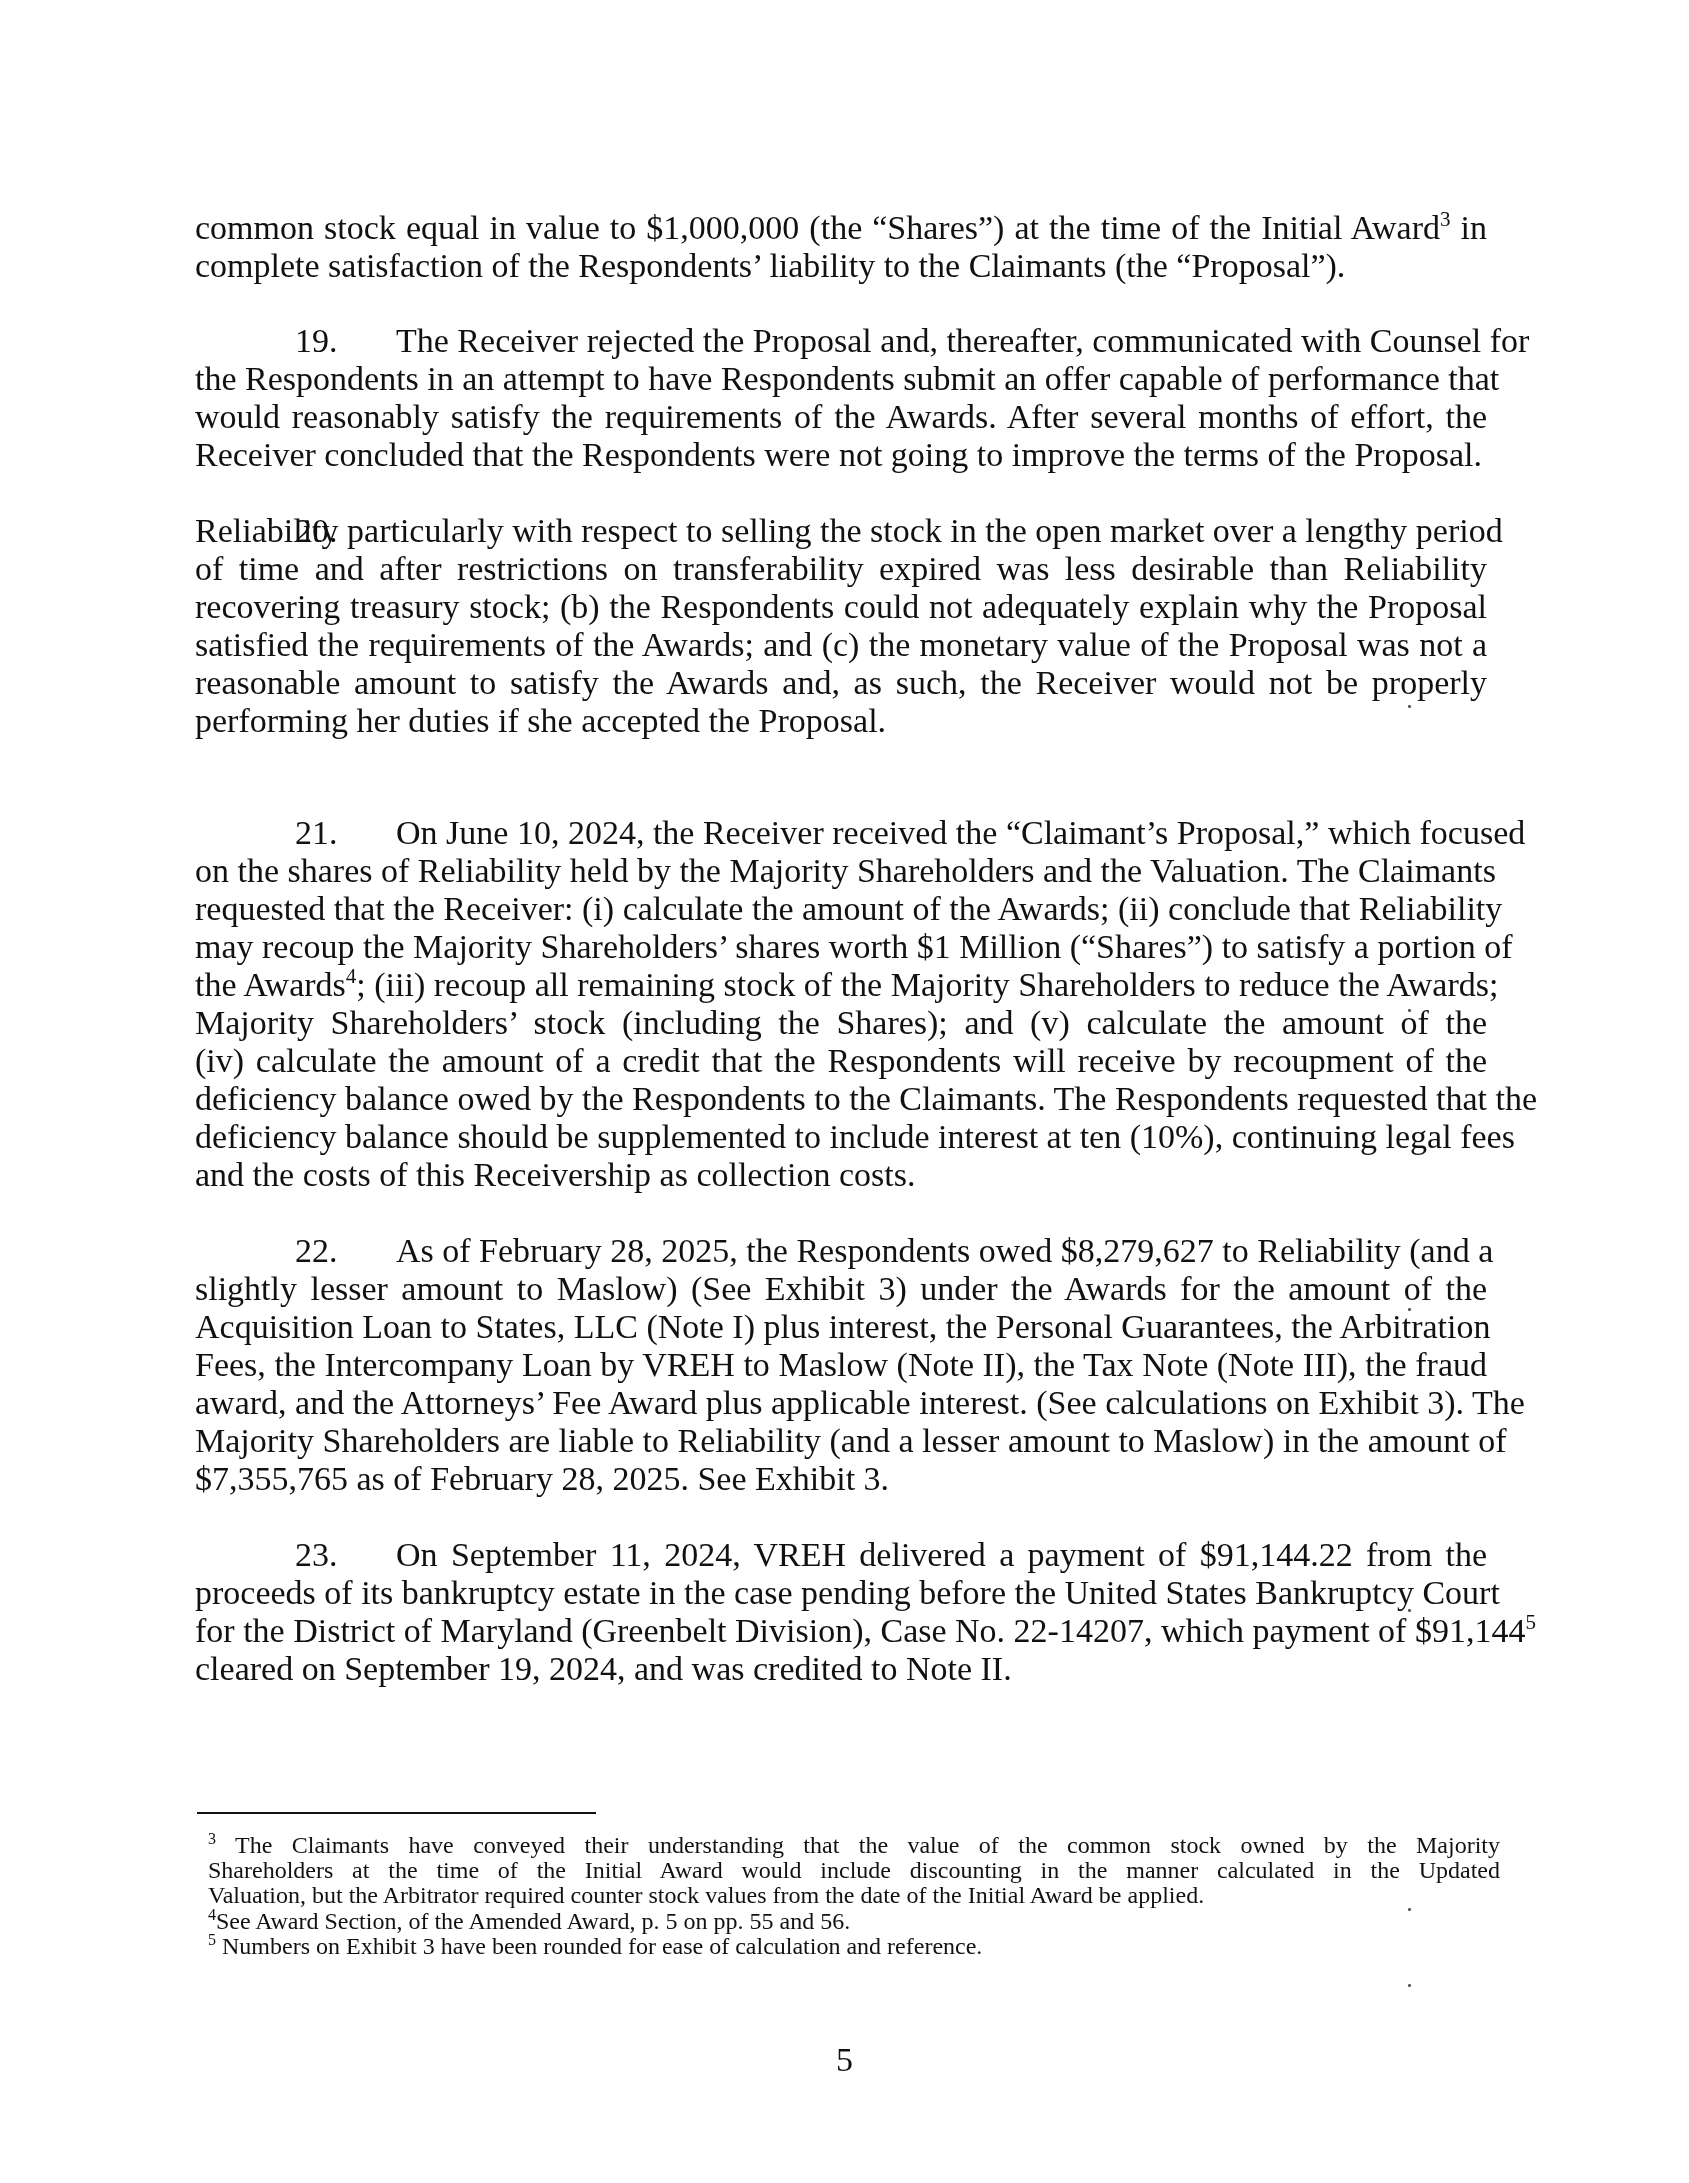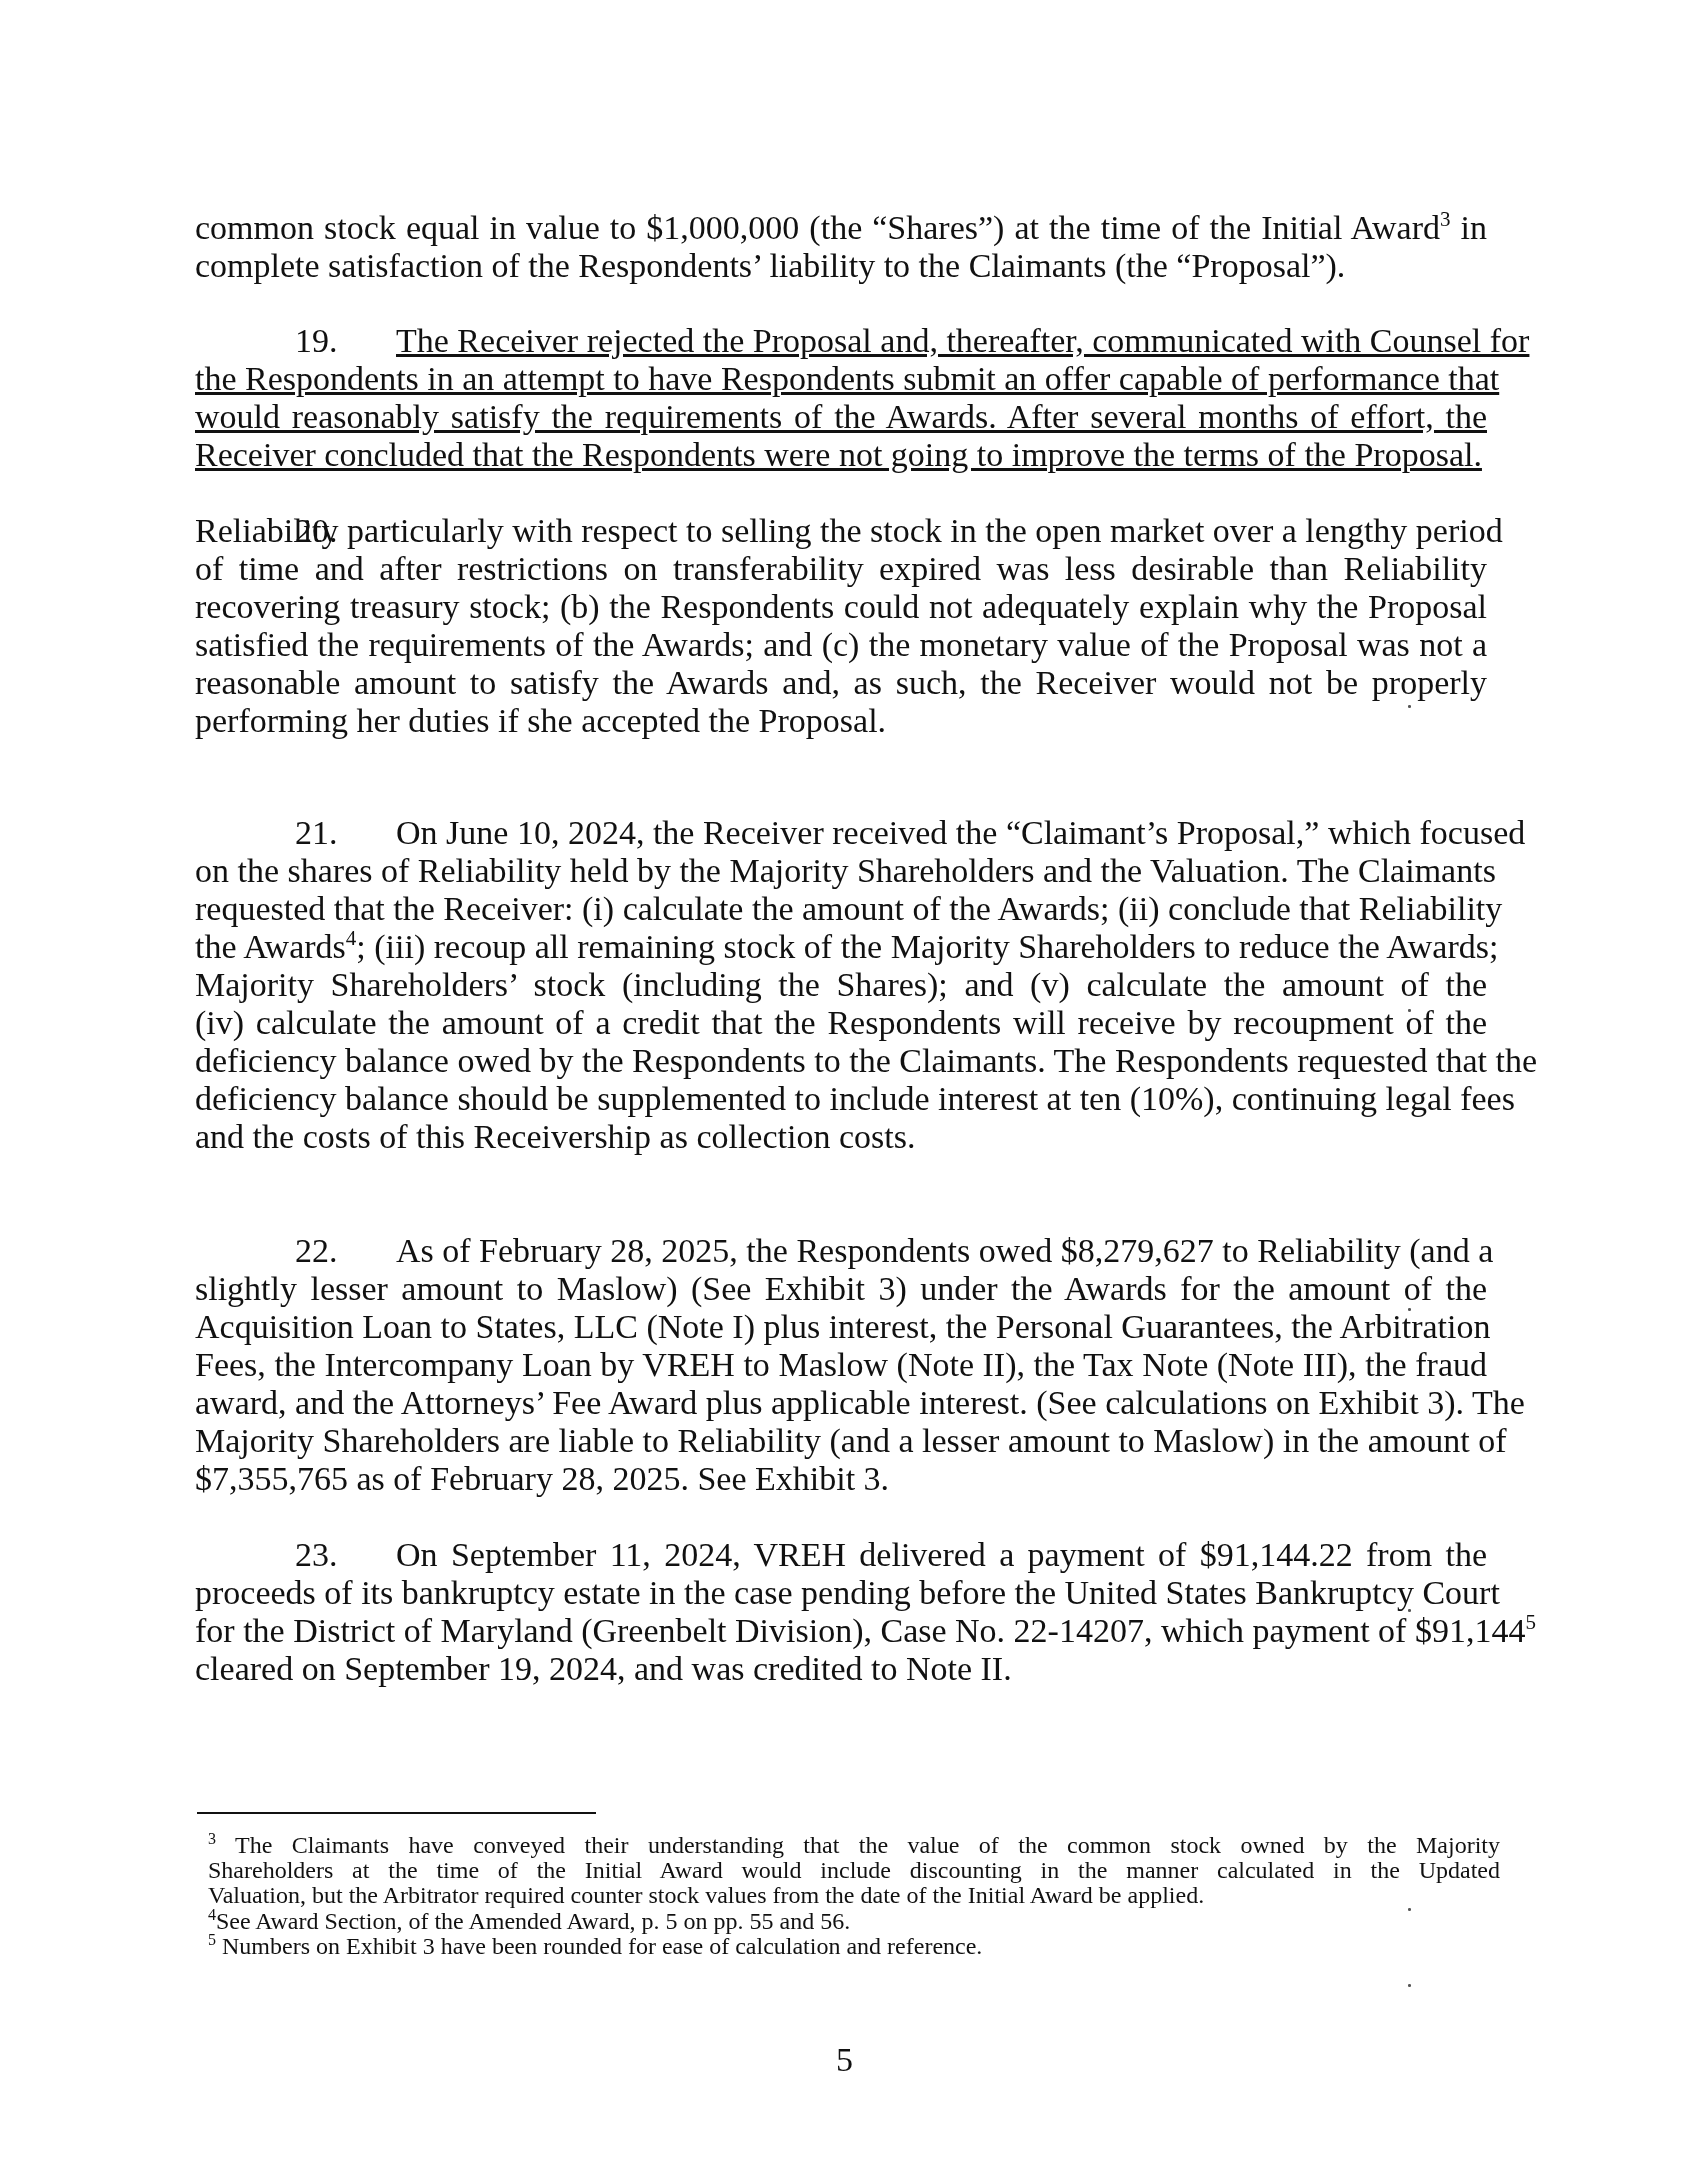--- a/index.html
+++ b/index.html
@@ -20,41 +20,42 @@
 </style>
 </head>
 <body>
 
 <div class="page">
   <div id="body-paras">
       <div class="para" style="top: 209px;">
         <span class="line">common stock equal in value to $1,000,000 (the “Shares”) at the time of the Initial Award<sup>3</sup> in</span>
         <span class="line last">complete satisfaction of the Respondents’ liability to the Claimants (the “Proposal”).</span>
       </div>
-      <div class="para" style="top: 322px; text-decoration: underline;">
+      <div class="para" style="top: 322px;">
         <span class="pnum">19.</span>
         <span class="line first-line">The Receiver rejected the Proposal and, thereafter, communicated with Counsel for</span>
         <span class="line">the Respondents in an attempt to have Respondents submit an offer capable of performance that</span>
         <span class="line">would reasonably satisfy the requirements of the Awards.  After several months of effort, the</span>
         <span class="line last">Receiver concluded that the Respondents were not going to improve the terms of the Proposal.</span>
       </div>
       <div class="para" style="top: 512px;">
         <span class="pnum">20.</span>
         <span class="line">Reliability particularly with respect to selling the stock in the open market over a lengthy period</span>
         <span class="line">of time and after restrictions on transferability expired was less desirable than Reliability</span>
         <span class="line">recovering treasury stock; (b) the Respondents could not adequately explain why the  Proposal</span>
         <span class="line">satisfied the requirements of the Awards; and (c) the monetary value of the Proposal was not a</span>
         <span class="line">reasonable amount to satisfy the Awards and, as such, the Receiver would not be properly</span>
         <span class="line last">performing her duties if she accepted the Proposal.</span>
       </div>
       <div class="para" style="top: 814px;">
         <span class="pnum">21.</span>
         <span class="line first-line">On June 10, 2024, the Receiver received the “Claimant’s Proposal,” which focused</span>
         <span class="line">on the shares of Reliability held by the Majority Shareholders and the Valuation.  The Claimants</span>
         <span class="line">requested that the Receiver: (i) calculate the amount of the Awards; (ii) conclude that Reliability</span>
+        <span class="line">may recoup the Majority Shareholders’ shares worth $1 Million (“Shares”) to satisfy a portion of</span>
         <span class="line">the Awards<sup>4</sup>; (iii) recoup all remaining stock of the Majority Shareholders to reduce the Awards;</span>
         <span class="line">Majority Shareholders’ stock (including the Shares); and (v) calculate the amount of the</span>
         <span class="line">(iv) calculate the amount of a credit that the Respondents will receive by recoupment of  the</span>
         <span class="line">deficiency balance owed by the Respondents to the Claimants. The Respondents requested that the</span>
         <span class="line">deficiency balance should be supplemented to include interest at ten (10%), continuing legal fees</span>
         <span class="line last">and the costs of this Receivership as collection costs.</span>
       </div>
       <div class="para" style="top: 1232px;">
         <span class="pnum">22.</span>
         <span class="line first-line">As of February 28, 2025, the Respondents owed $8,279,627 to Reliability (and a</span>

